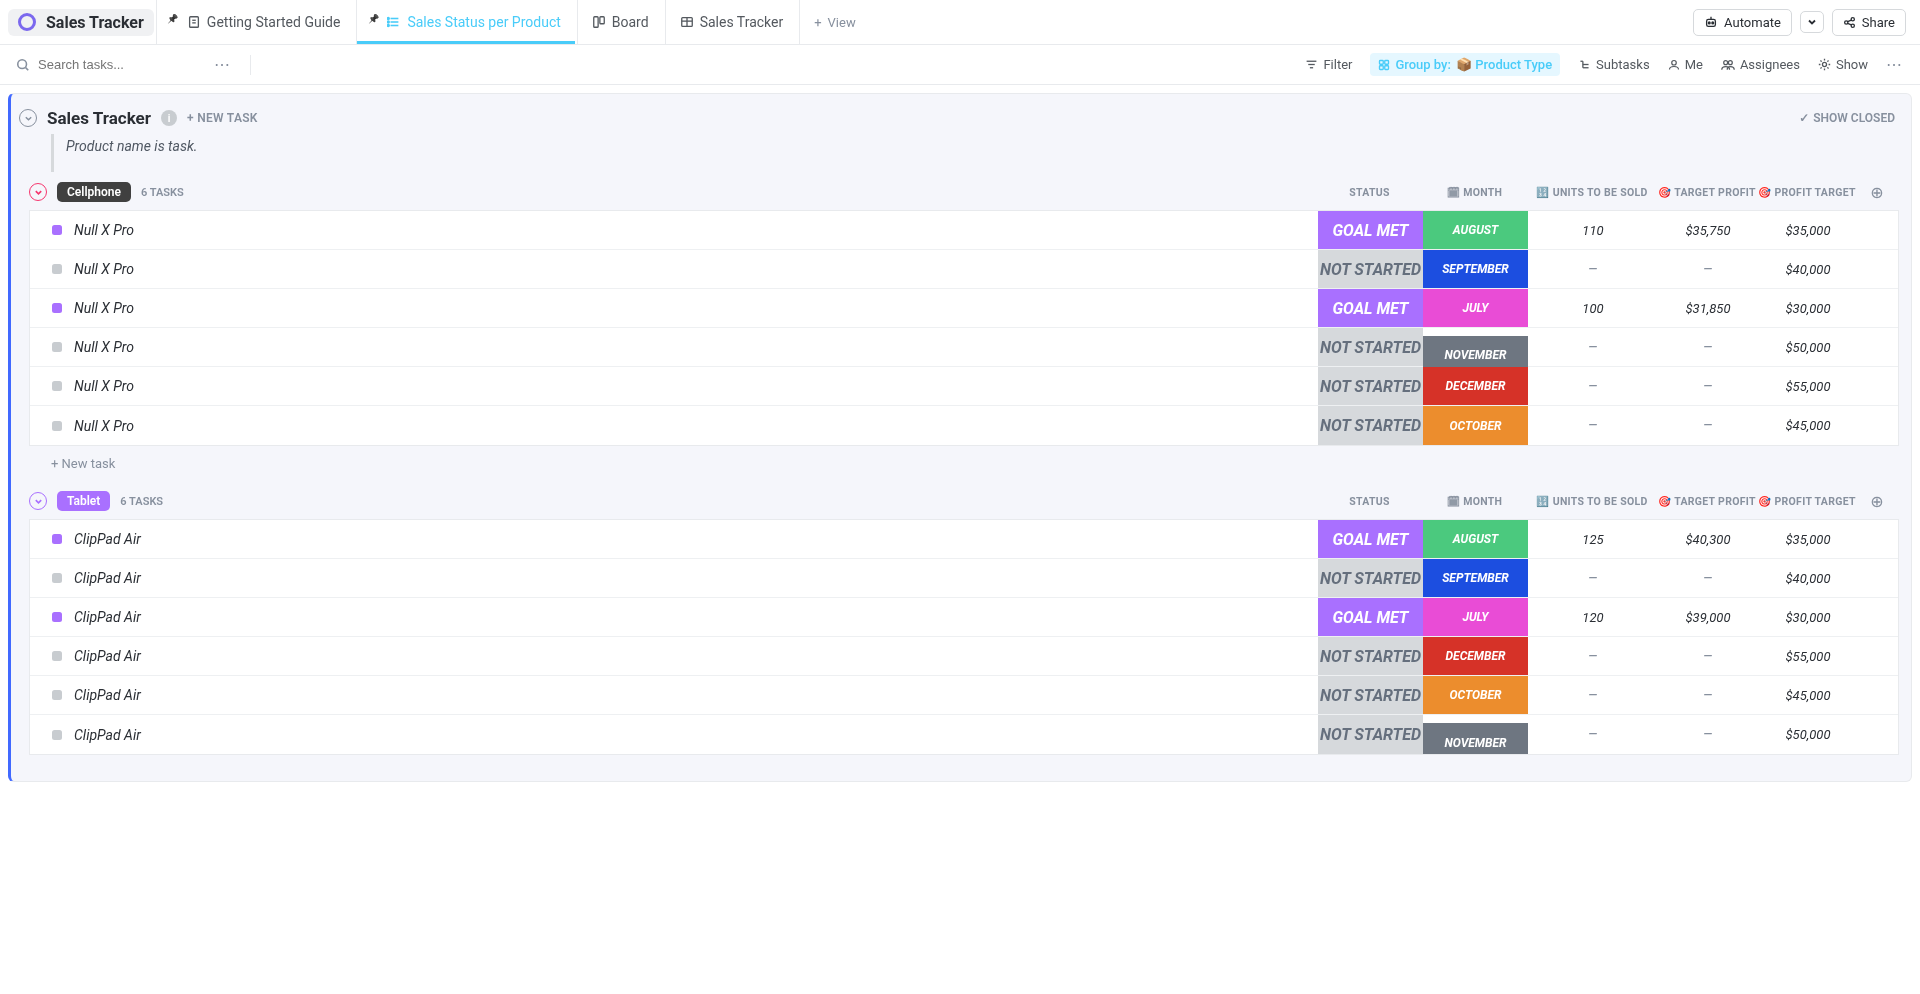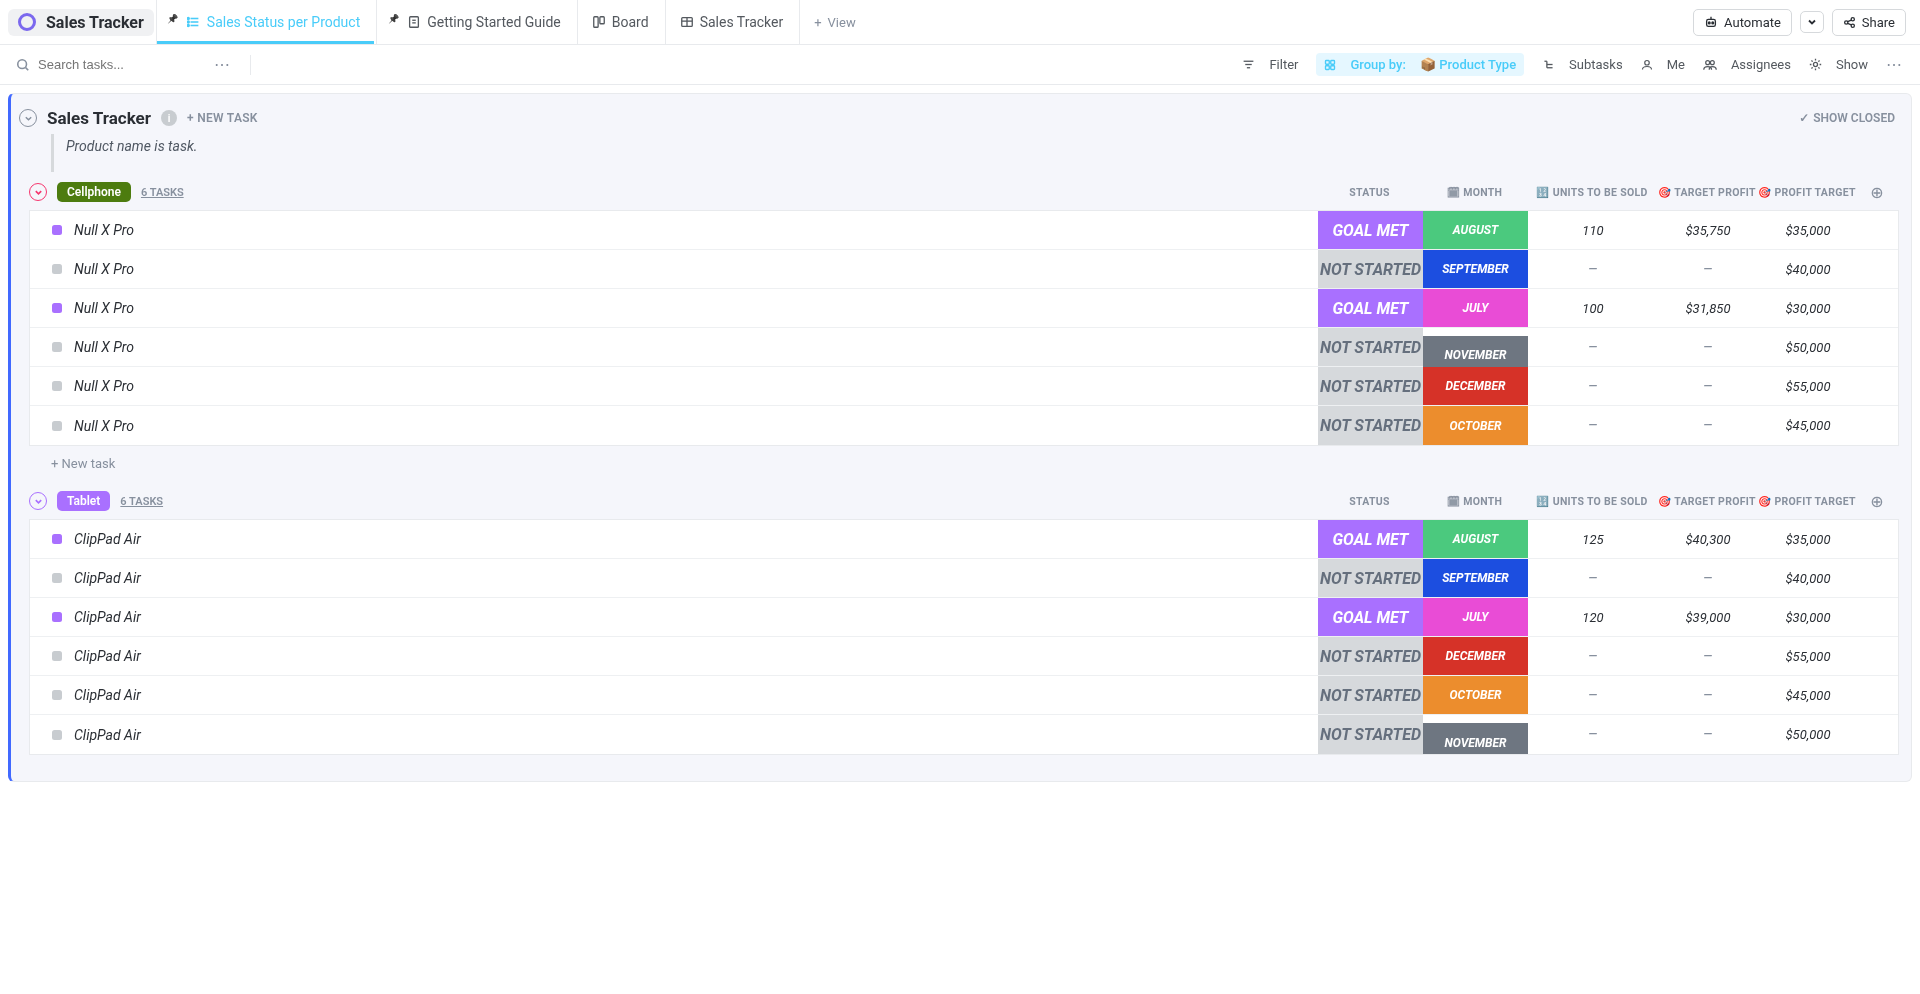--- a/index.html
+++ b/index.html
@@ -17,39 +17,39 @@
 .spacer{flex:1;}
 .btn-group{display:flex;align-items:center;gap:8px;padding-right:6px;}
 .btn{display:flex;align-items:center;gap:6px;padding:5px 10px;border:1px solid #d6d9dc;border-radius:5px;cursor:pointer;font-size:13px;color:#2a2e34;background:#fff;}
 .view-add{color:#87909e;border-left:1px solid #e8eaed;padding:0 14px;height:44px;display:flex;align-items:center;gap:6px;cursor:pointer;}
 
 .toolbar{display:flex;align-items:center;height:40px;border-bottom:1px solid #e8eaed;padding:0 16px;gap:18px;justify-content:center;}
 .search-wrap{display:flex;align-items:center;gap:8px;flex:0 0 180px;color:#87909e;cursor:text;}
 .search-input{border:none;outline:none;font-size:13px;color:#2a2e34;width:140px;}
 .dots{color:#87909e;cursor:pointer;font-size:16px;letter-spacing:2px;}
 .tb-right{margin-left:auto;display:flex;align-items:center;gap:18px;}
-.tb-item{display:flex;align-items:center;gap:14px;color:#54595f;cursor:pointer;font-size:13px;}
+.tb-item{display:flex;align-items:center;gap:5px;color:#54595f;cursor:pointer;font-size:13px;}
 .group-chip{background:#e5f7ff;color:#49ccf9;padding:4px 8px;border-radius:4px;font-weight:500;}
 
 .content{padding:8px 8px 20px 0;overflow:auto;}
 .panel{margin-left:8px;border-left:3px solid #4169ff;border-radius:6px;background:#f5f6fb;padding-bottom:10px;border:1px solid #e8eaed;border-left:3px solid #4169ff;}
 .panel-head{display:flex;align-items:center;padding:14px 16px 6px 8px;gap:10px;}
 .collapse-circle{width:18px;height:18px;border:1.5px solid #87909e;border-radius:50%;display:flex;align-items:center;justify-content:center;cursor:pointer;}
 .collapse-circle svg{width:9px;height:9px;}
 .panel-title{font-size:17px;font-weight:700;}
 .info-dot{width:16px;height:16px;border-radius:50%;background:#c8ccd0;color:#fff;display:flex;align-items:center;justify-content:center;font-size:10px;font-weight:700;}
 .new-task-top{color:#87909e;font-size:12px;font-weight:600;letter-spacing:0.3px;cursor:pointer;}
 .show-closed{margin-left:auto;color:#87909e;font-size:12px;font-weight:600;display:flex;align-items:center;gap:4px;}
 .desc{padding:4px 0 18px 48px;color:#4f5762;font-style:italic;font-size:14px;border-left:3px solid #d6d9dc;margin-left:40px;padding-left:12px;}
 
 .group{margin:6px 0 16px 18px;}
 .group-head{display:flex;align-items:center;gap:10px;padding:4px 14px 8px 0;}
 .gcoll{width:18px;height:18px;border:1.5px solid;border-radius:50%;display:flex;align-items:center;justify-content:center;cursor:pointer;}
 .gpill{padding:3px 10px;border-radius:5px;color:#fff;font-size:12px;font-weight:600;cursor:pointer;}
-.gcount{color:#87909e;font-size:11px;font-weight:600;text-decoration:underline;}
+.gcount{color:#87909e;font-size:11px;font-weight:600;}
 .gcols{margin-left:auto;display:flex;align-items:center;gap:0;}
 .gcol{text-align:center;color:#87909e;font-size:10.5px;font-weight:700;letter-spacing:0.3px;}
 .w-status{width:105px;}
 .w-month{width:105px;}
 .w-units{width:130px;}
 .w-profit{width:100px;}
 .w-target{width:100px;}
 .addcol{width:40px;text-align:center;color:#87909e;cursor:pointer;font-size:16px;}
 
 .rows{background:#fff;border:1px solid #e8eaed;border-radius:0;margin-right:12px;overflow:hidden;font-style:italic;}
@@ -79,47 +79,47 @@
 </style>
 </head>
 <body>
 
 <div class="topbar">
   <div class="brand">
     <div class="brand-logo"></div>
     <div class="brand-title">Sales Tracker</div>
   </div>
 
+  <div class="tab">
+    <span class="pin"></span>
+    <span class="tab-icon">
+        <svg viewBox="0 0 16 16" fill="none" stroke="currentColor" stroke-width="1.5">
+          <rect x="3" y="2" width="10" height="12" rx="1"></rect>
+          <line x1="6" y1="6" x2="10" y2="6"></line>
+          <line x1="6" y1="9" x2="10" y2="9"></line>
+        </svg>
+      </span>
+    <span>Getting Started Guide</span>
+  </div>
+
   <div class="tab active">
     <span class="pin"></span>
     <span class="tab-icon">
         <svg viewBox="0 0 16 16" fill="none" stroke="currentColor" stroke-width="1.8">
           <line x1="4" y1="4" x2="13" y2="4"></line>
           <line x1="4" y1="8" x2="13" y2="8"></line>
           <line x1="4" y1="12" x2="13" y2="12"></line>
           <circle cx="1.5" cy="4" r="1" fill="currentColor"></circle>
           <circle cx="1.5" cy="8" r="1" fill="currentColor"></circle>
           <circle cx="1.5" cy="12" r="1" fill="currentColor"></circle>
         </svg>
       </span>
     <span>Sales Status per Product</span>
   </div>
 
-  <div class="tab">
-    <span class="pin"></span>
-    <span class="tab-icon">
-        <svg viewBox="0 0 16 16" fill="none" stroke="currentColor" stroke-width="1.5">
-          <rect x="3" y="2" width="10" height="12" rx="1"></rect>
-          <line x1="6" y1="6" x2="10" y2="6"></line>
-          <line x1="6" y1="9" x2="10" y2="9"></line>
-        </svg>
-      </span>
-    <span>Getting Started Guide</span>
-  </div>
-
 
   <div class="tab">
     <span class="tab-icon">
         <svg viewBox="0 0 16 16" fill="none" stroke="currentColor" stroke-width="1.5">
           <rect x="2" y="2" width="5" height="12" rx="1"></rect>
           <rect x="9" y="2" width="5" height="8" rx="1"></rect>
         </svg>
       </span>
     <span>Board</span>
   </div>
@@ -275,21 +275,21 @@
     <div class="desc">Product name is task.</div>
 
     <div id="groups-mount">
         <div class="group">
           <div class="group-head">
     <div class="gcoll" style="border-color:#f5366e;color:#f5366e">
       <svg viewBox="0 0 10 10" width="9" height="9" fill="none" stroke="currentColor" stroke-width="1.8">
                 <polyline points="2,3.5 5,6.5 8,3.5"></polyline>
               </svg>
     </div>
-    <div class="gpill" style="background:#4d7c0f">Cellphone</div>
+    <div class="gpill" style="background:#404040">Cellphone</div>
     <div class="gcount">6 TASKS</div>
     <div class="gcols">
       <div class="gcol w-status">STATUS</div>
       <div class="gcol w-month">🗓 MONTH</div>
       <div class="gcol w-units">🔢 UNITS TO BE SOLD</div>
       <div class="gcol w-profit">🎯 TARGET PROFIT</div>
       <div class="gcol w-target">🎯 PROFIT TARGET</div>
       <div class="addcol">⊕</div>
     </div>
           </div>

